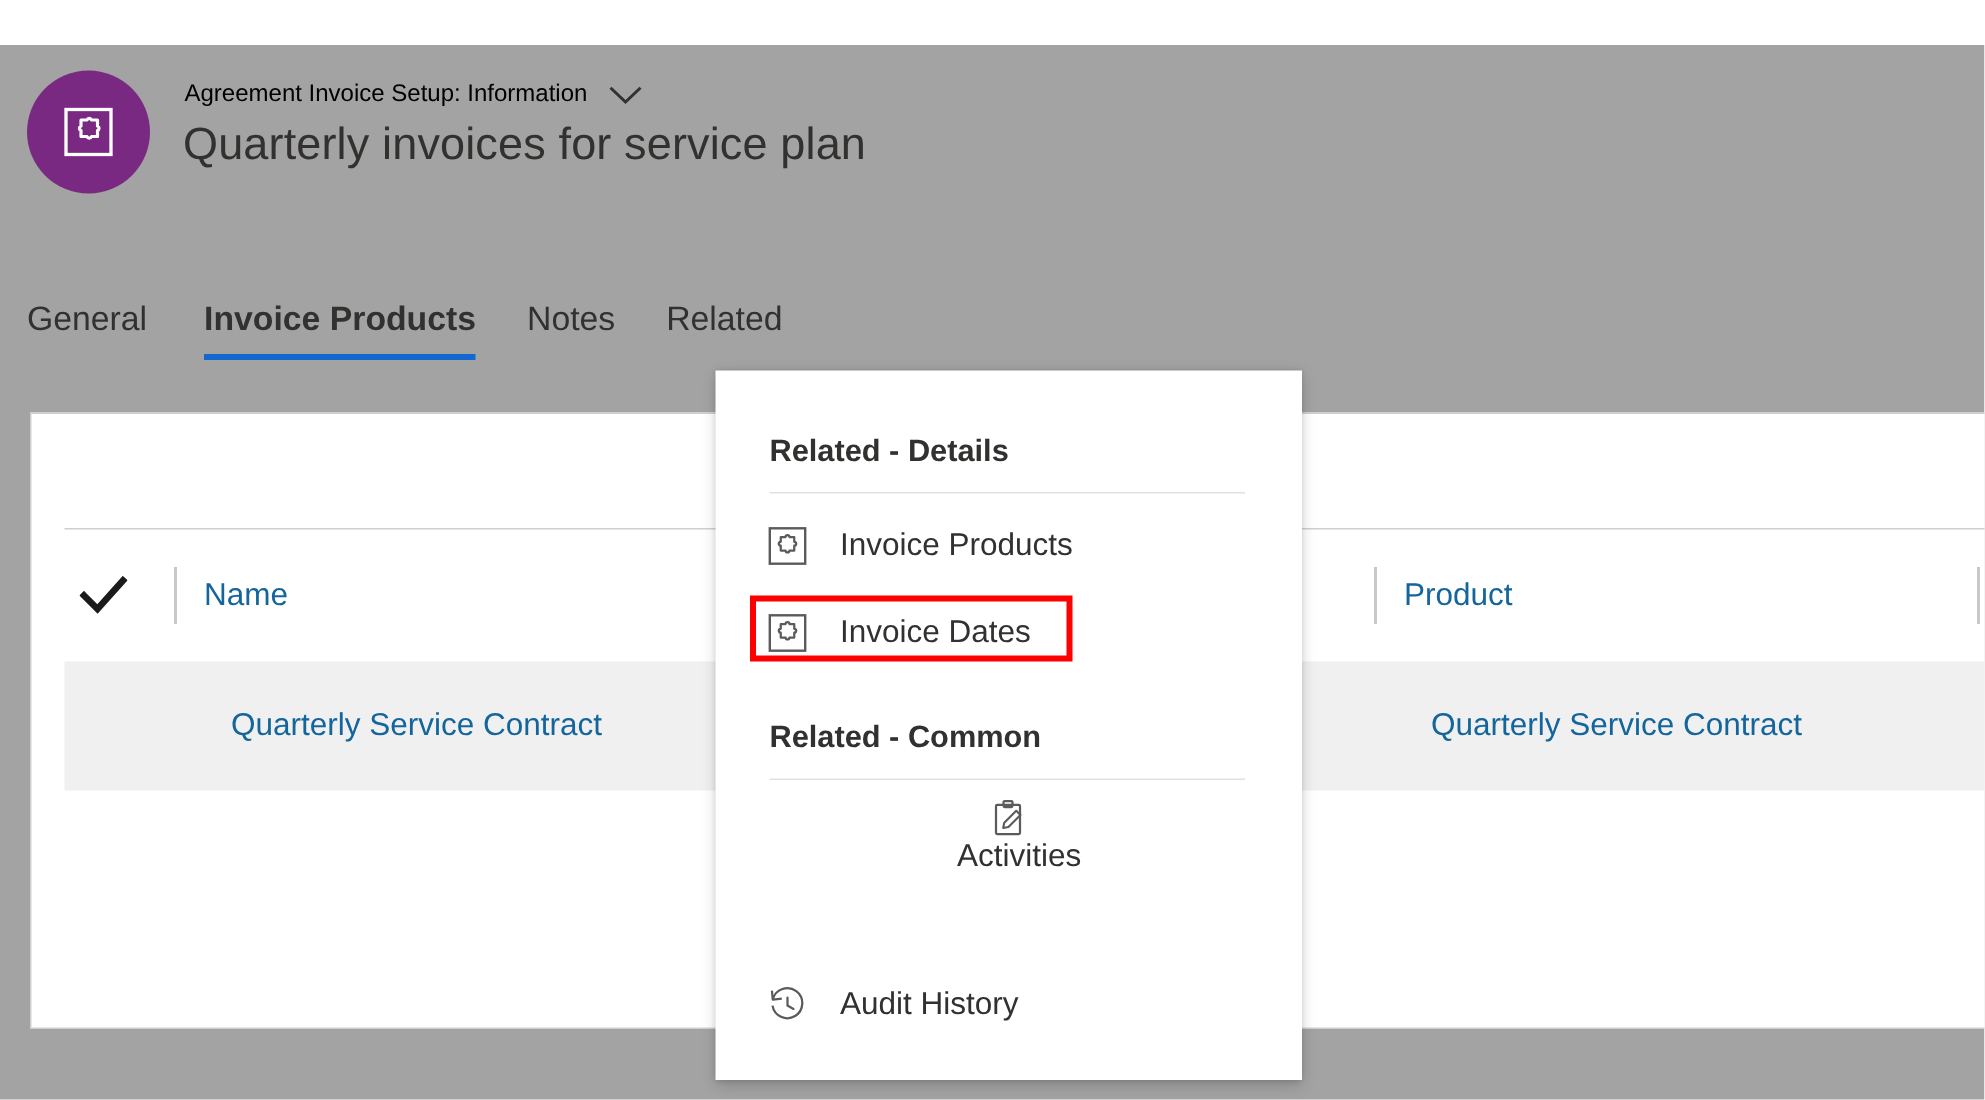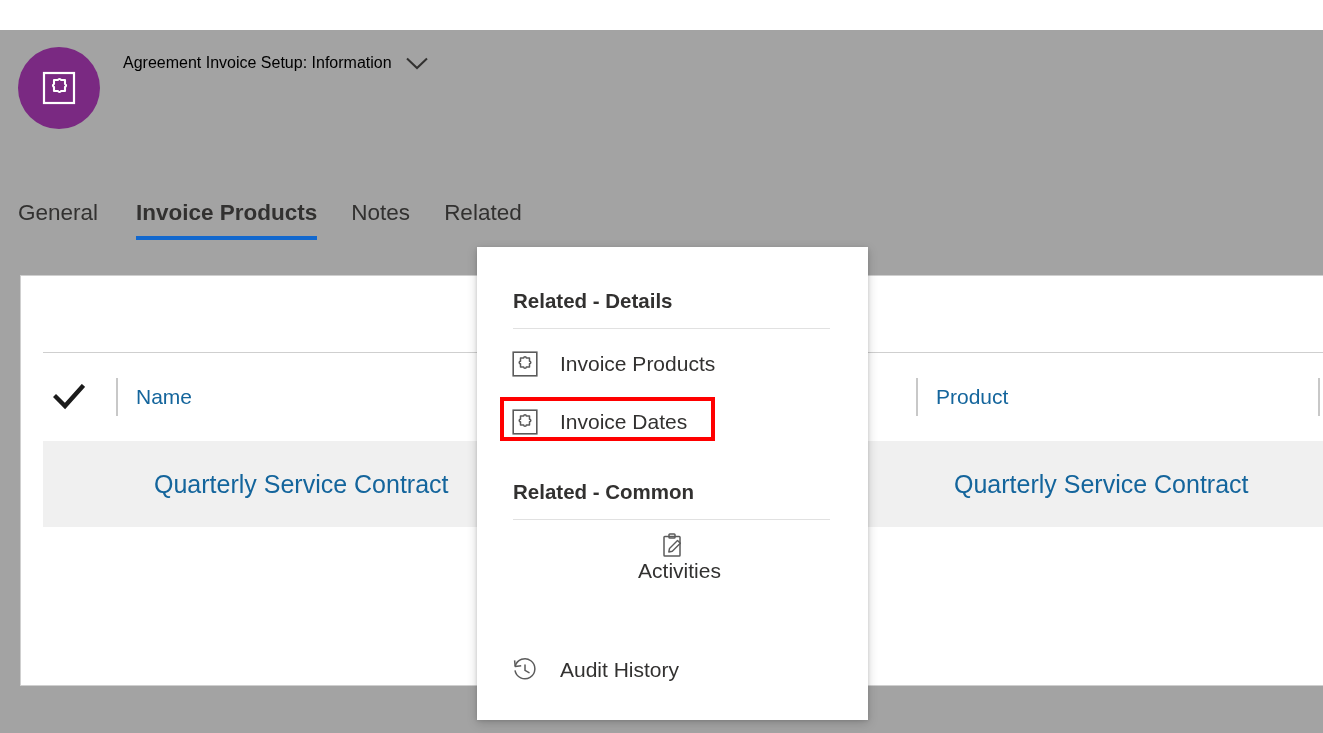--- a/index.html
+++ b/index.html
@@ -148,21 +148,21 @@
     position: absolute;
     left: 22px;
     right: 0;
     top: 165px;
     height: 86px;
     background: #f0f0f0;
     display: flex;
     align-items: center;
   }
   .cell {
-    font-size: 25px;
+    font-size: 21px;
     color: #14659C;
     white-space: nowrap;
     cursor: pointer;
   }
   .cell-name { position: absolute; left: 111px; }
   .cell-product { position: absolute; left: 911px; }
 
   
   .flyout {
     position: absolute;
@@ -234,20 +234,21 @@
     </svg>
   </div>
 
   <div class="header-eyebrow">
     <span>Agreement Invoice Setup: Information</span>
     <svg class="chev-down" width="22" height="13" viewBox="0 0 22 13">
       <path d="M1 1.5 L11 11 L21 1.5" fill="none" stroke="#323130" stroke-width="2"></path>
     </svg>
   </div>
 
+  <div class="header-title">Quarterly invoices for service plan</div>
 
   <div class="tabstrip">
     <div class="tab">General</div>
     <div class="tab active">Invoice Products</div>
     <div class="tab">Notes</div>
     <div class="tab">Related</div>
   </div>
 
   <div class="grid-panel">
     <div class="grid-toolbar"></div>

